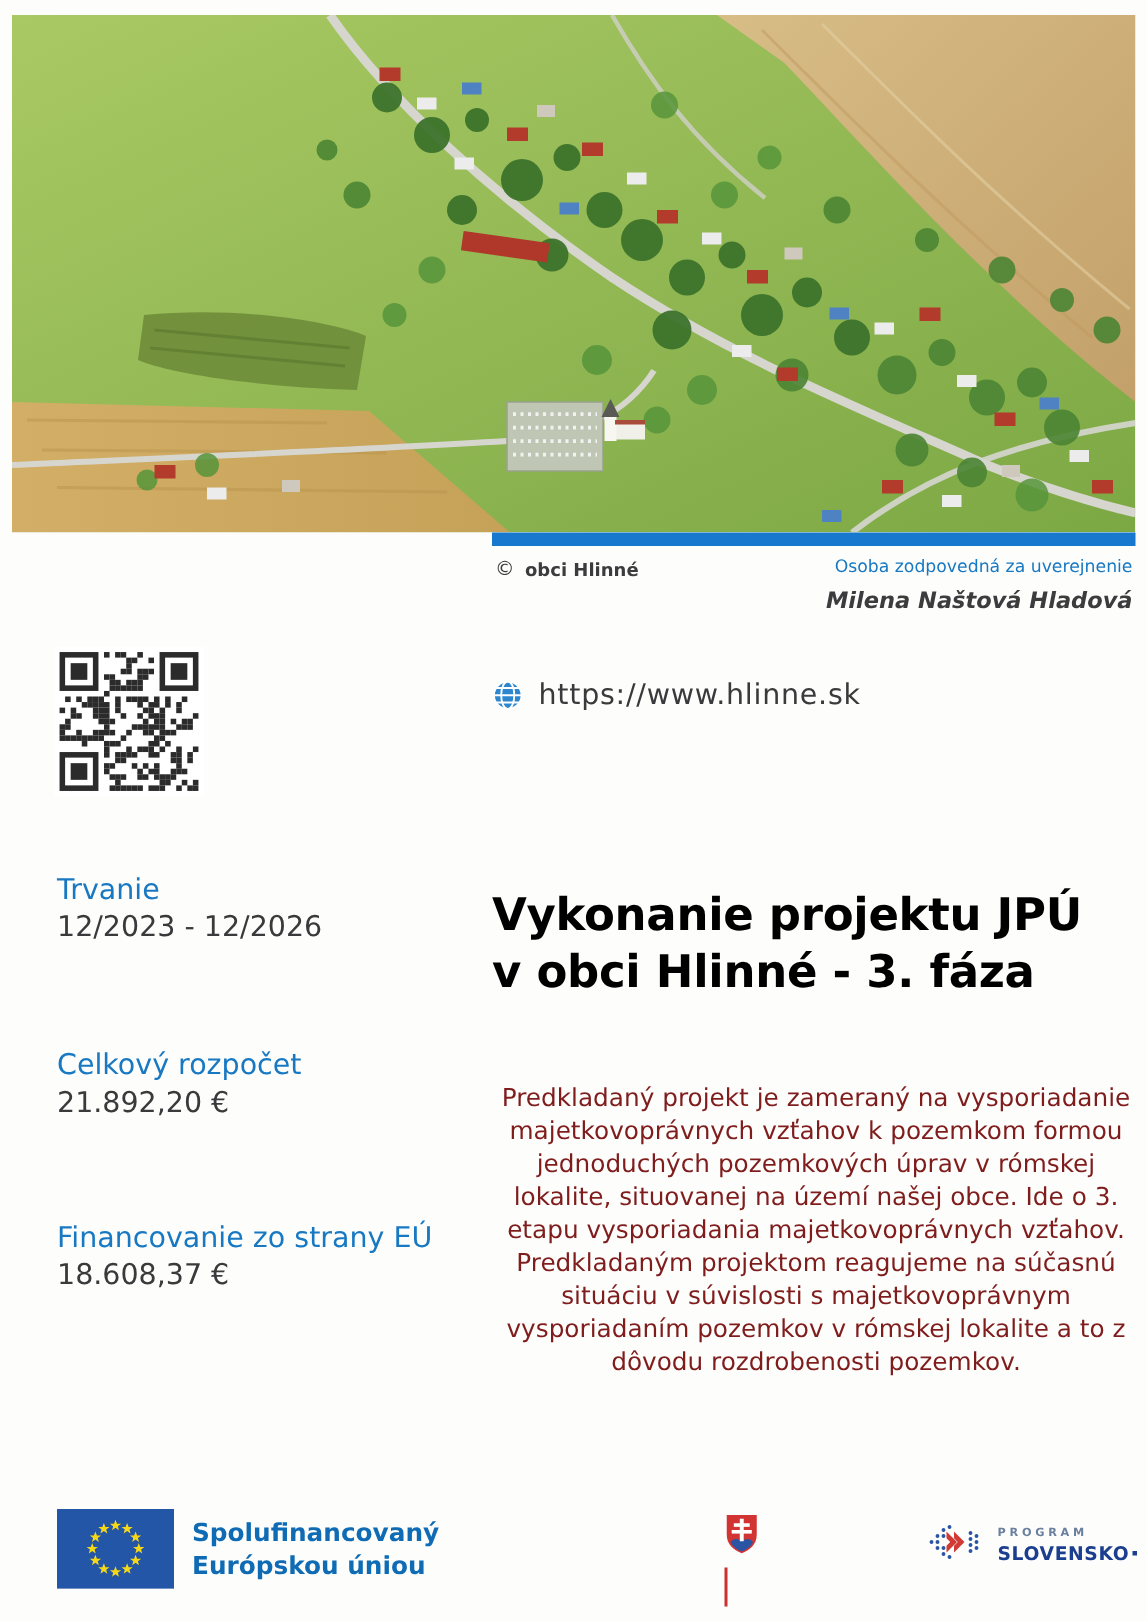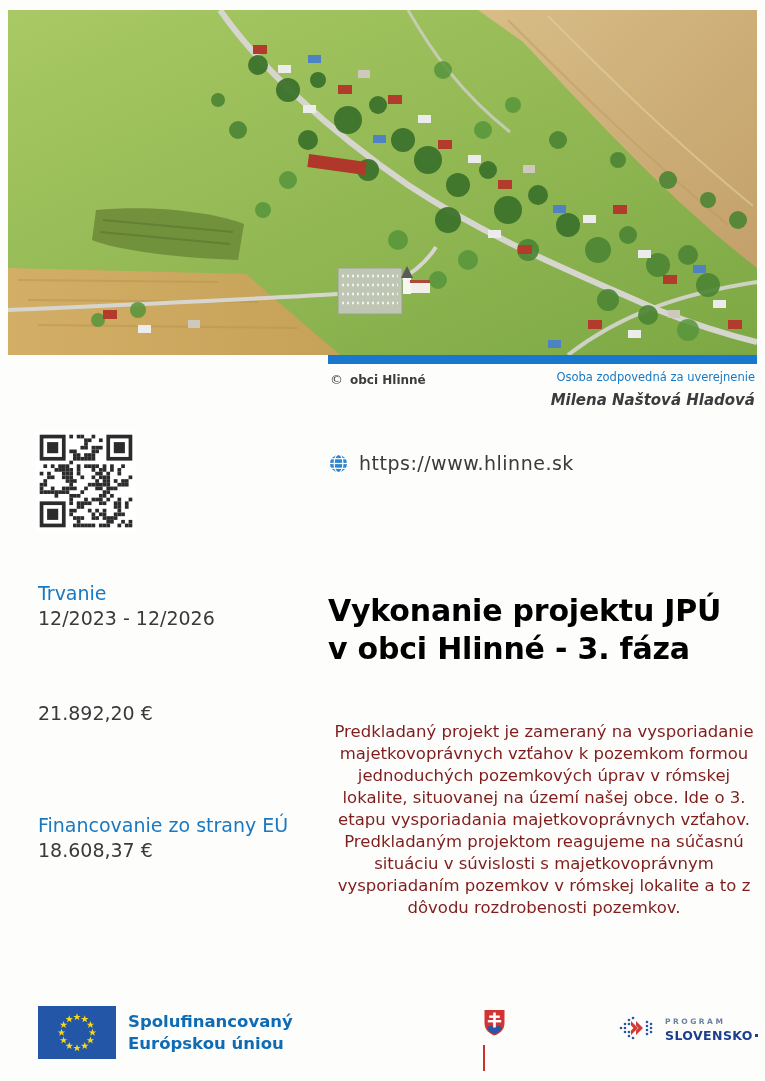--- a/index.html
+++ b/index.html
@@ -411,20 +411,21 @@
       </g>
     </svg>
     <span class="url">https://www.hlinne.sk</span>
   </div>
 
   <div class="fact fact1">
     <div class="flabel">Trvanie</div>
     <div class="fvalue">12/2023 - 12/2026</div>
   </div>
   <div class="fact fact2">
+    <div class="flabel">Celkový rozpočet</div>
     <div class="fvalue">21.892,20 €</div>
   </div>
   <div class="fact fact3">
     <div class="flabel">Financovanie zo strany EÚ</div>
     <div class="fvalue">18.608,37 €</div>
   </div>
 
   <div class="title">Vykonanie projektu JPÚ v obci Hlinné - 3. fáza</div>
   <div class="desc">Predkladaný projekt je zameraný na vysporiadanie majetkovoprávnych vzťahov k pozemkom formou jednoduchých pozemkových úprav v rómskej lokalite, situovanej na území našej obce. Ide o 3. etapu vysporiadania majetkovoprávnych vzťahov. Predkladaným projektom reagujeme na súčasnú situáciu v súvislosti s majetkovoprávnym vysporiadaním pozemkov v rómskej lokalite a to z dôvodu rozdrobenosti pozemkov.</div>
 

